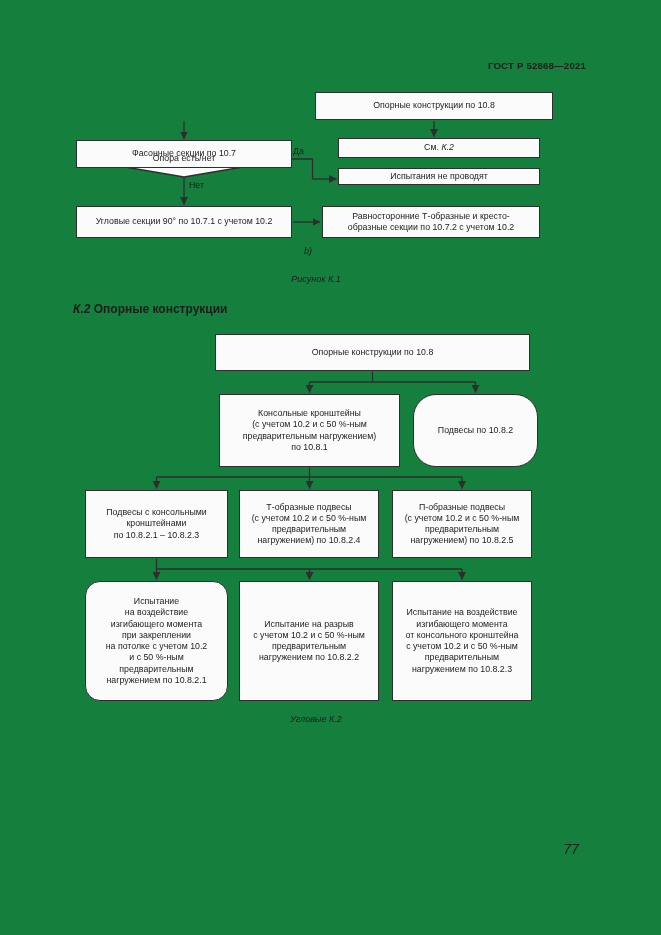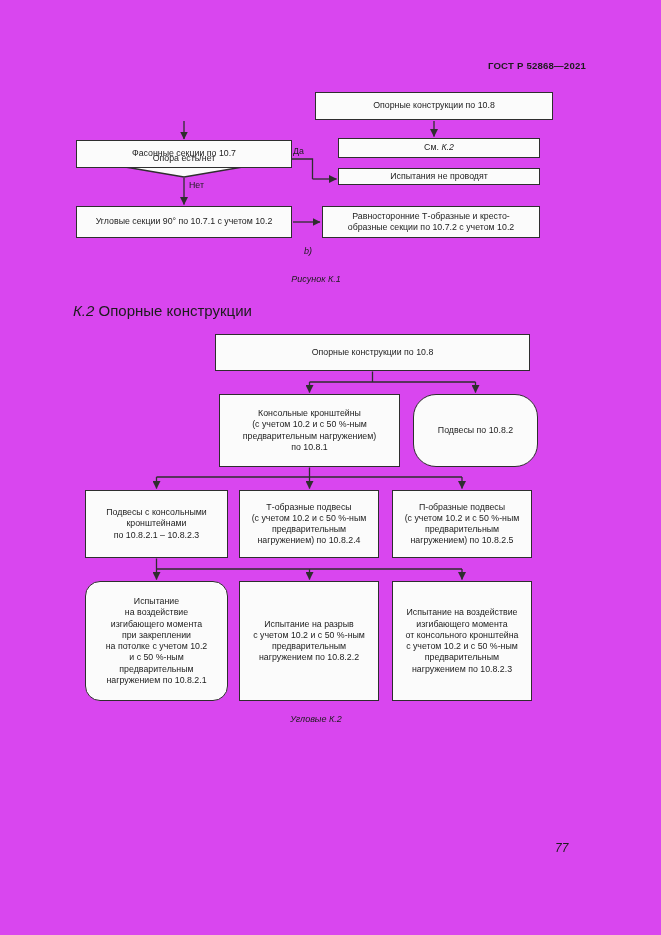--- a/index.html
+++ b/index.html
@@ -5,21 +5,21 @@
   html, body {
     margin: 0;
     padding: 0;
     background: #fafafa;
     font-family: "Liberation Sans", sans-serif;
   }
   #page {
     position: relative;
     width: 661px;
     height: 935px;
-    background: #d946ef;
+    background: #15803d;
     color: #1c1c1c;
     overflow: hidden;
   }
   #connectors {
     position: absolute;
     left: 0; top: 0;
     width: 661px; height: 935px;
     pointer-events: none;
   }
   .box {
@@ -53,35 +53,36 @@
     position: absolute;
     left: 380px; top: 60px; width: 206px;
     text-align: right;
     font-weight: bold;
     font-size: 9.6px;
     letter-spacing: 0.2px;
   }
   .section-heading {
     position: absolute;
     left: 73px; top: 302px;
-    font-weight: normal;
-    font-size: 15px;
+    font-weight: bold;
+    font-size: 12px;
   }
   .it { font-style: italic; }
   .diamond-label {
     position: absolute;
     left: 94px; top: 153px; width: 180px;
     text-align: center;
     font-size: 8.8px;
   }
   .pagenum {
     position: absolute;
     left: 555px; top: 841px; width: 32px;
+    text-align: center;
     font-style: italic;
-    font-size: 12px;
+    font-size: 14px;
   }
 </style>
 </head>
 <body>
 
 <div id="page">
 
   <svg id="connectors" viewBox="0 0 661 935" xmlns="http://www.w3.org/2000/svg">
     <defs>
       <marker id="arr" viewBox="0 0 8 8" refX="7.5" refY="4" markerWidth="8" markerHeight="8" orient="auto" markerUnits="userSpaceOnUse">

